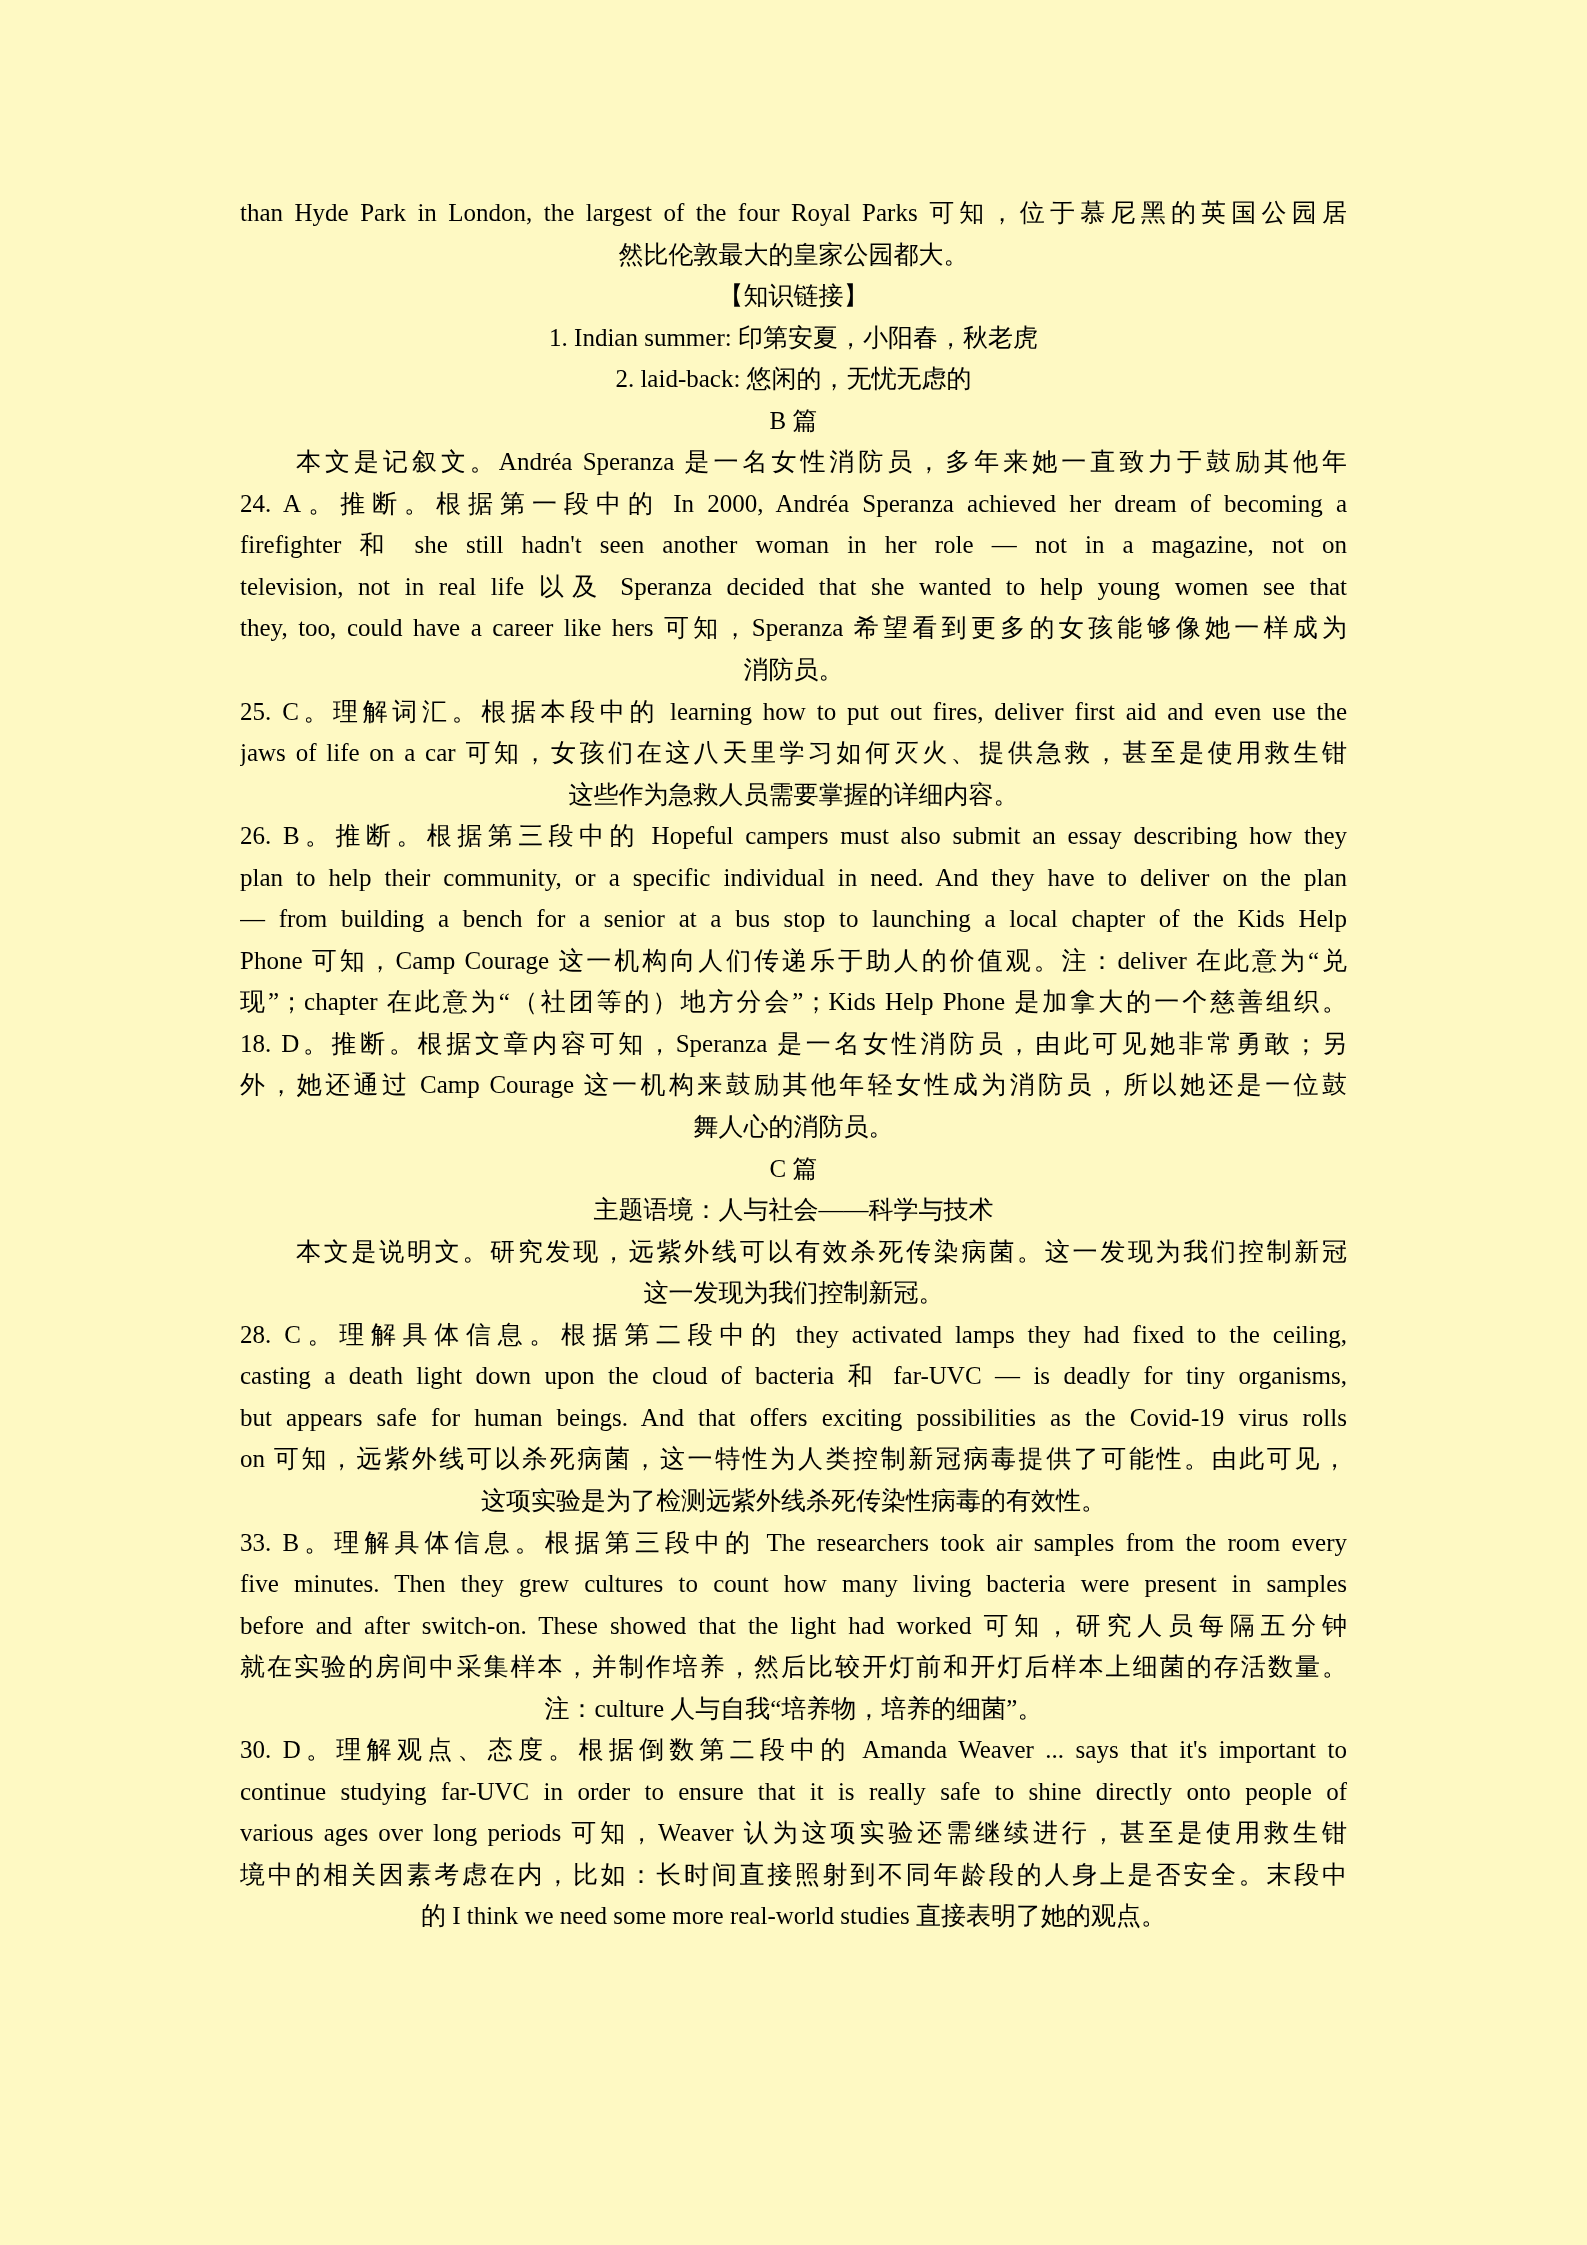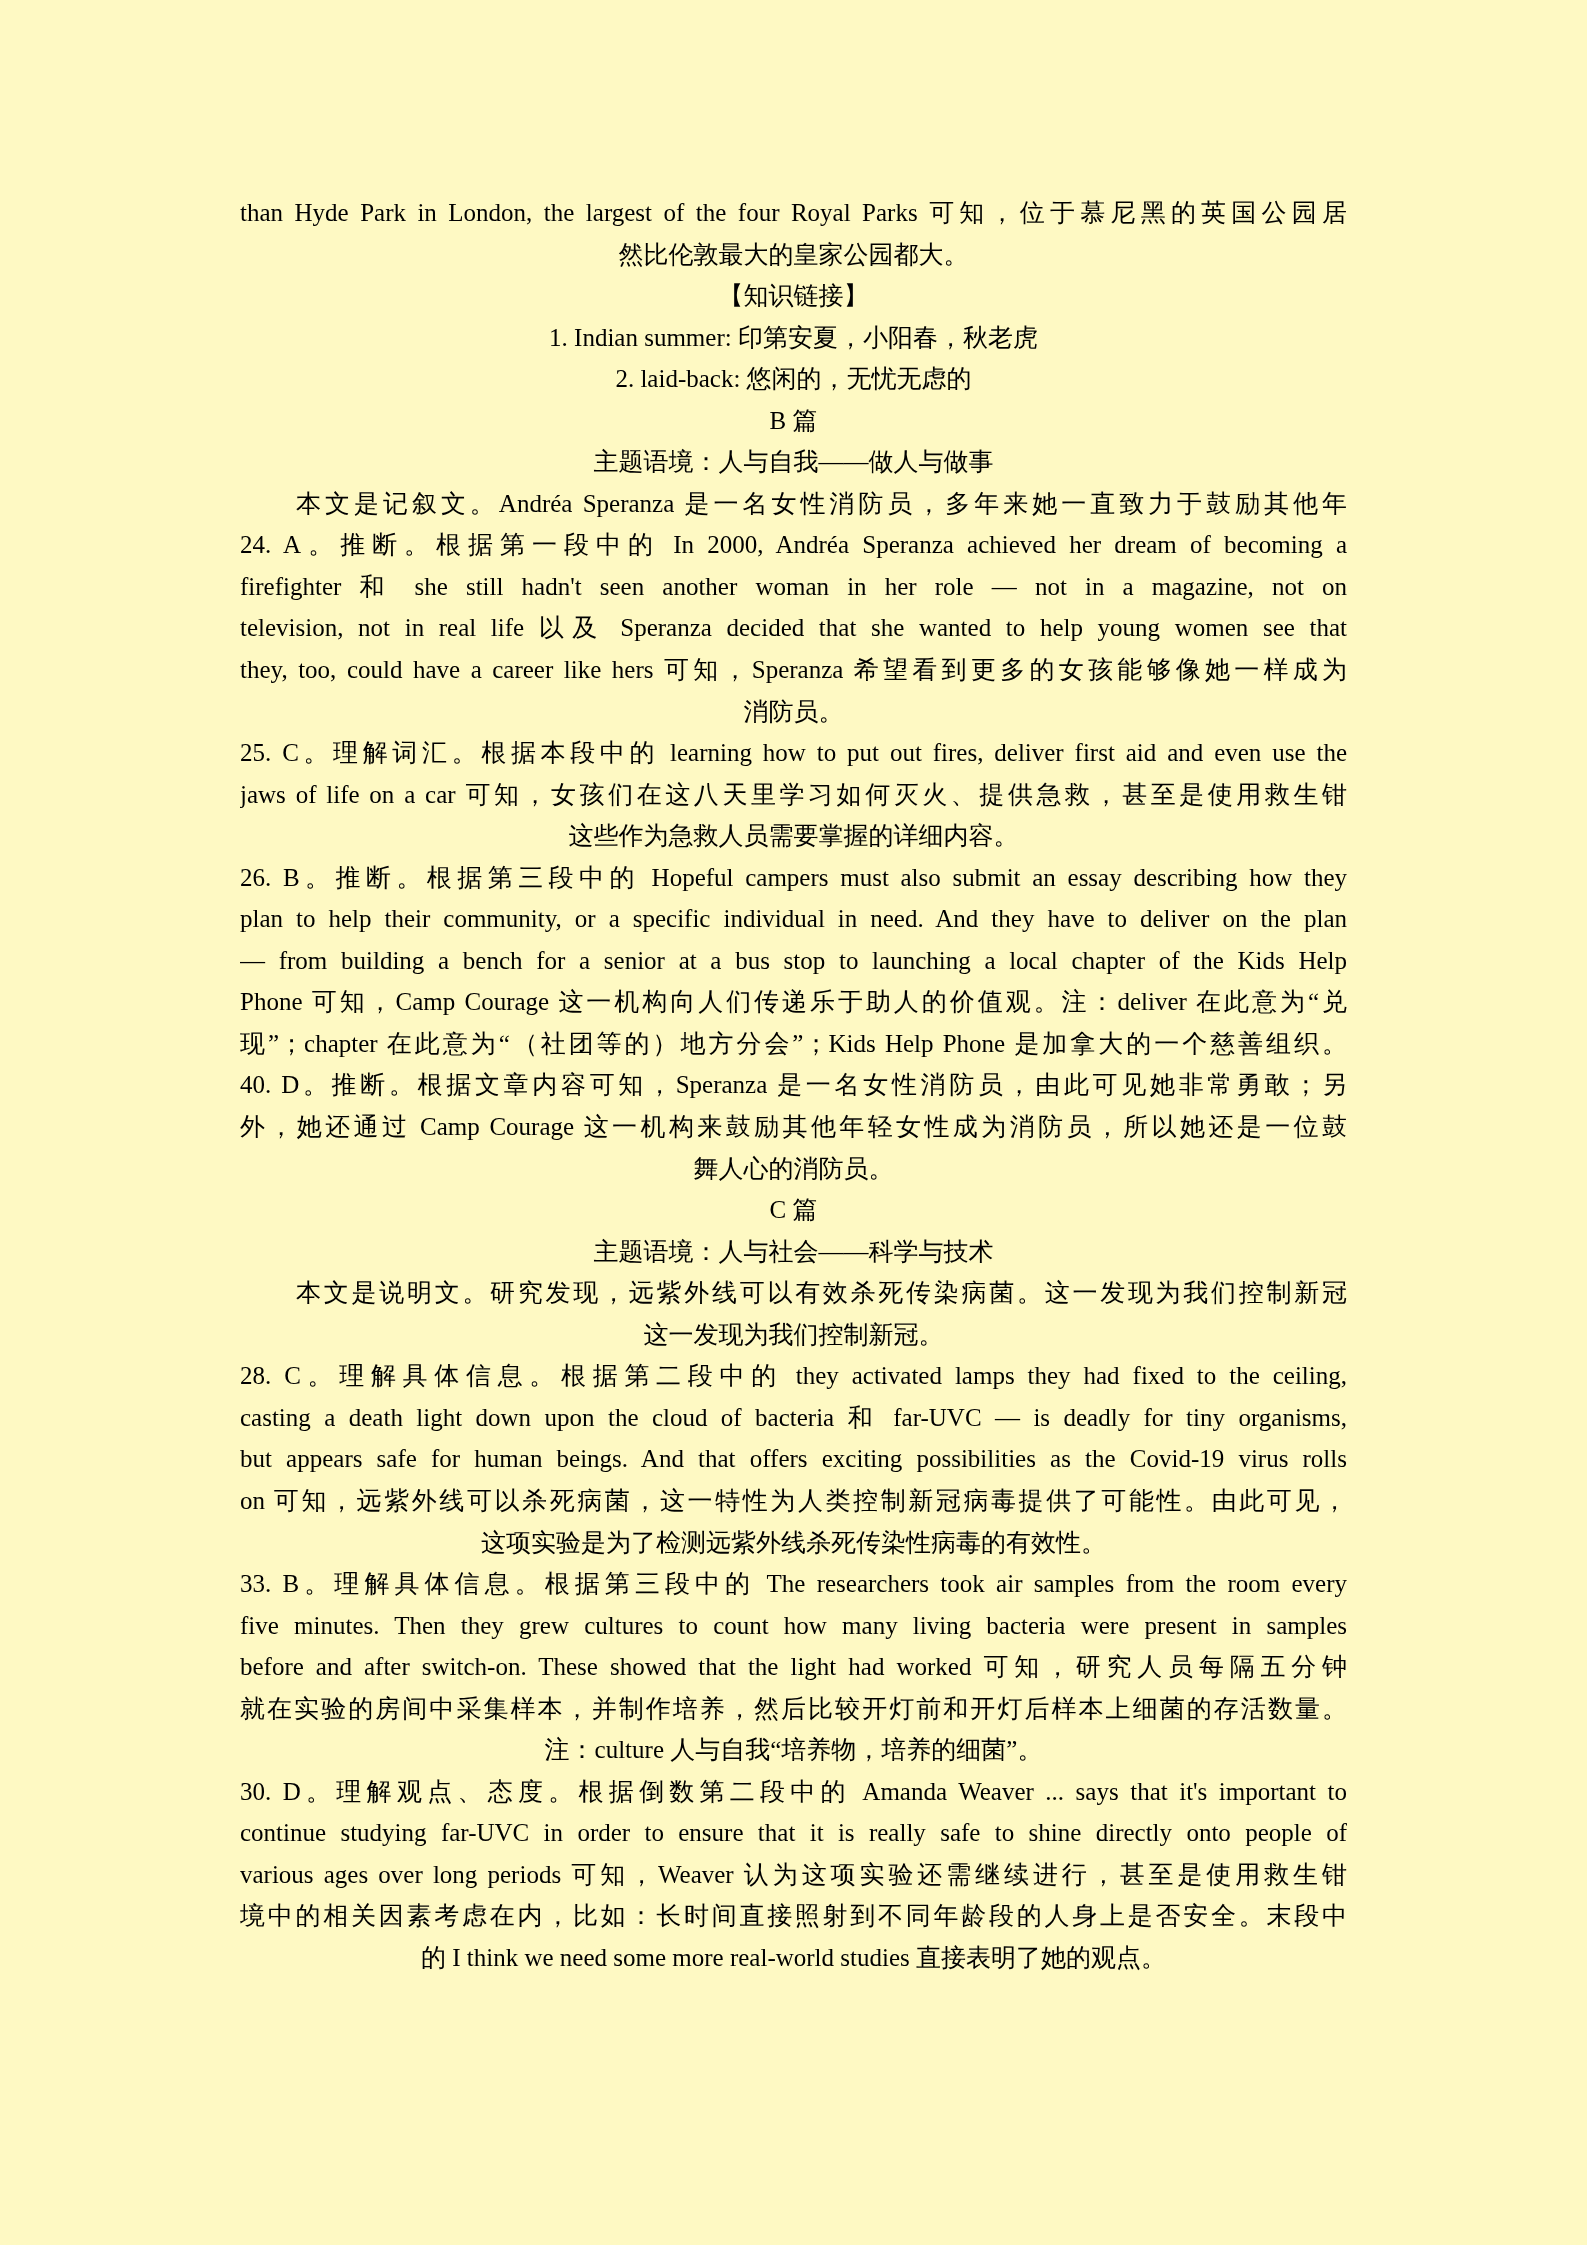--- a/index.html
+++ b/index.html
@@ -56,23 +56,20 @@
       <div class="para">
         <div class="line">1. Indian summer: 印第安夏，小阳春，秋老虎</div>
       </div>
       <div class="para">
         <div class="line">2. laid-back: 悠闲的，无忧无虑的</div>
       </div>
       <div class="para">
         <div class="line">B 篇</div>
       </div>
       <div class="para">
-        <div class="line">主题语境：人与自我——做人与做事</div>
-      </div>
-      <div class="para">
         <div class="line fill ind">本文是记叙文。Andréa Speranza 是一名女性消防员，多年来她一直致力于鼓励其他年</div>
       </div>
       <div class="para">
         <div class="line fill">24.  A。推断。根据第一段中的 In 2000, Andréa Speranza achieved her dream of becoming a</div>
         <div class="line fill">firefighter 和 she still hadn't seen another woman in her role — not in a magazine, not on</div>
         <div class="line fill">television, not in real life 以及 Speranza decided that she wanted to help young women see that</div>
         <div class="line fill">they, too, could have a career like hers 可知，Speranza 希望看到更多的女孩能够像她一样成为</div>
         <div class="line">消防员。</div>
       </div>
       <div class="para">
@@ -81,21 +78,21 @@
         <div class="line">这些作为急救人员需要掌握的详细内容。</div>
       </div>
       <div class="para">
         <div class="line fill">26.  B。推断。根据第三段中的 Hopeful campers must also submit an essay describing how they</div>
         <div class="line fill">plan to help their community, or a specific individual in need. And they have to deliver on the plan</div>
         <div class="line fill">—  from building a bench for a senior at a bus stop to launching a local chapter of the Kids Help</div>
         <div class="line fill">Phone 可知，Camp Courage 这一机构向人们传递乐于助人的价值观。注：deliver 在此意为“兑</div>
         <div class="line fill">现”；chapter 在此意为“（社团等的）地方分会”；Kids Help Phone 是加拿大的一个慈善组织。</div>
       </div>
       <div class="para">
-        <div class="line fill">40.  D。推断。根据文章内容可知，Speranza 是一名女性消防员，由此可见她非常勇敢；另</div>
+        <div class="line fill">18.  D。推断。根据文章内容可知，Speranza 是一名女性消防员，由此可见她非常勇敢；另</div>
         <div class="line fill">外，她还通过 Camp Courage 这一机构来鼓励其他年轻女性成为消防员，所以她还是一位鼓</div>
         <div class="line">舞人心的消防员。</div>
       </div>
       <div class="para">
         <div class="line">C 篇</div>
       </div>
       <div class="para">
         <div class="line">主题语境：人与社会——科学与技术</div>
       </div>
       <div class="para">

